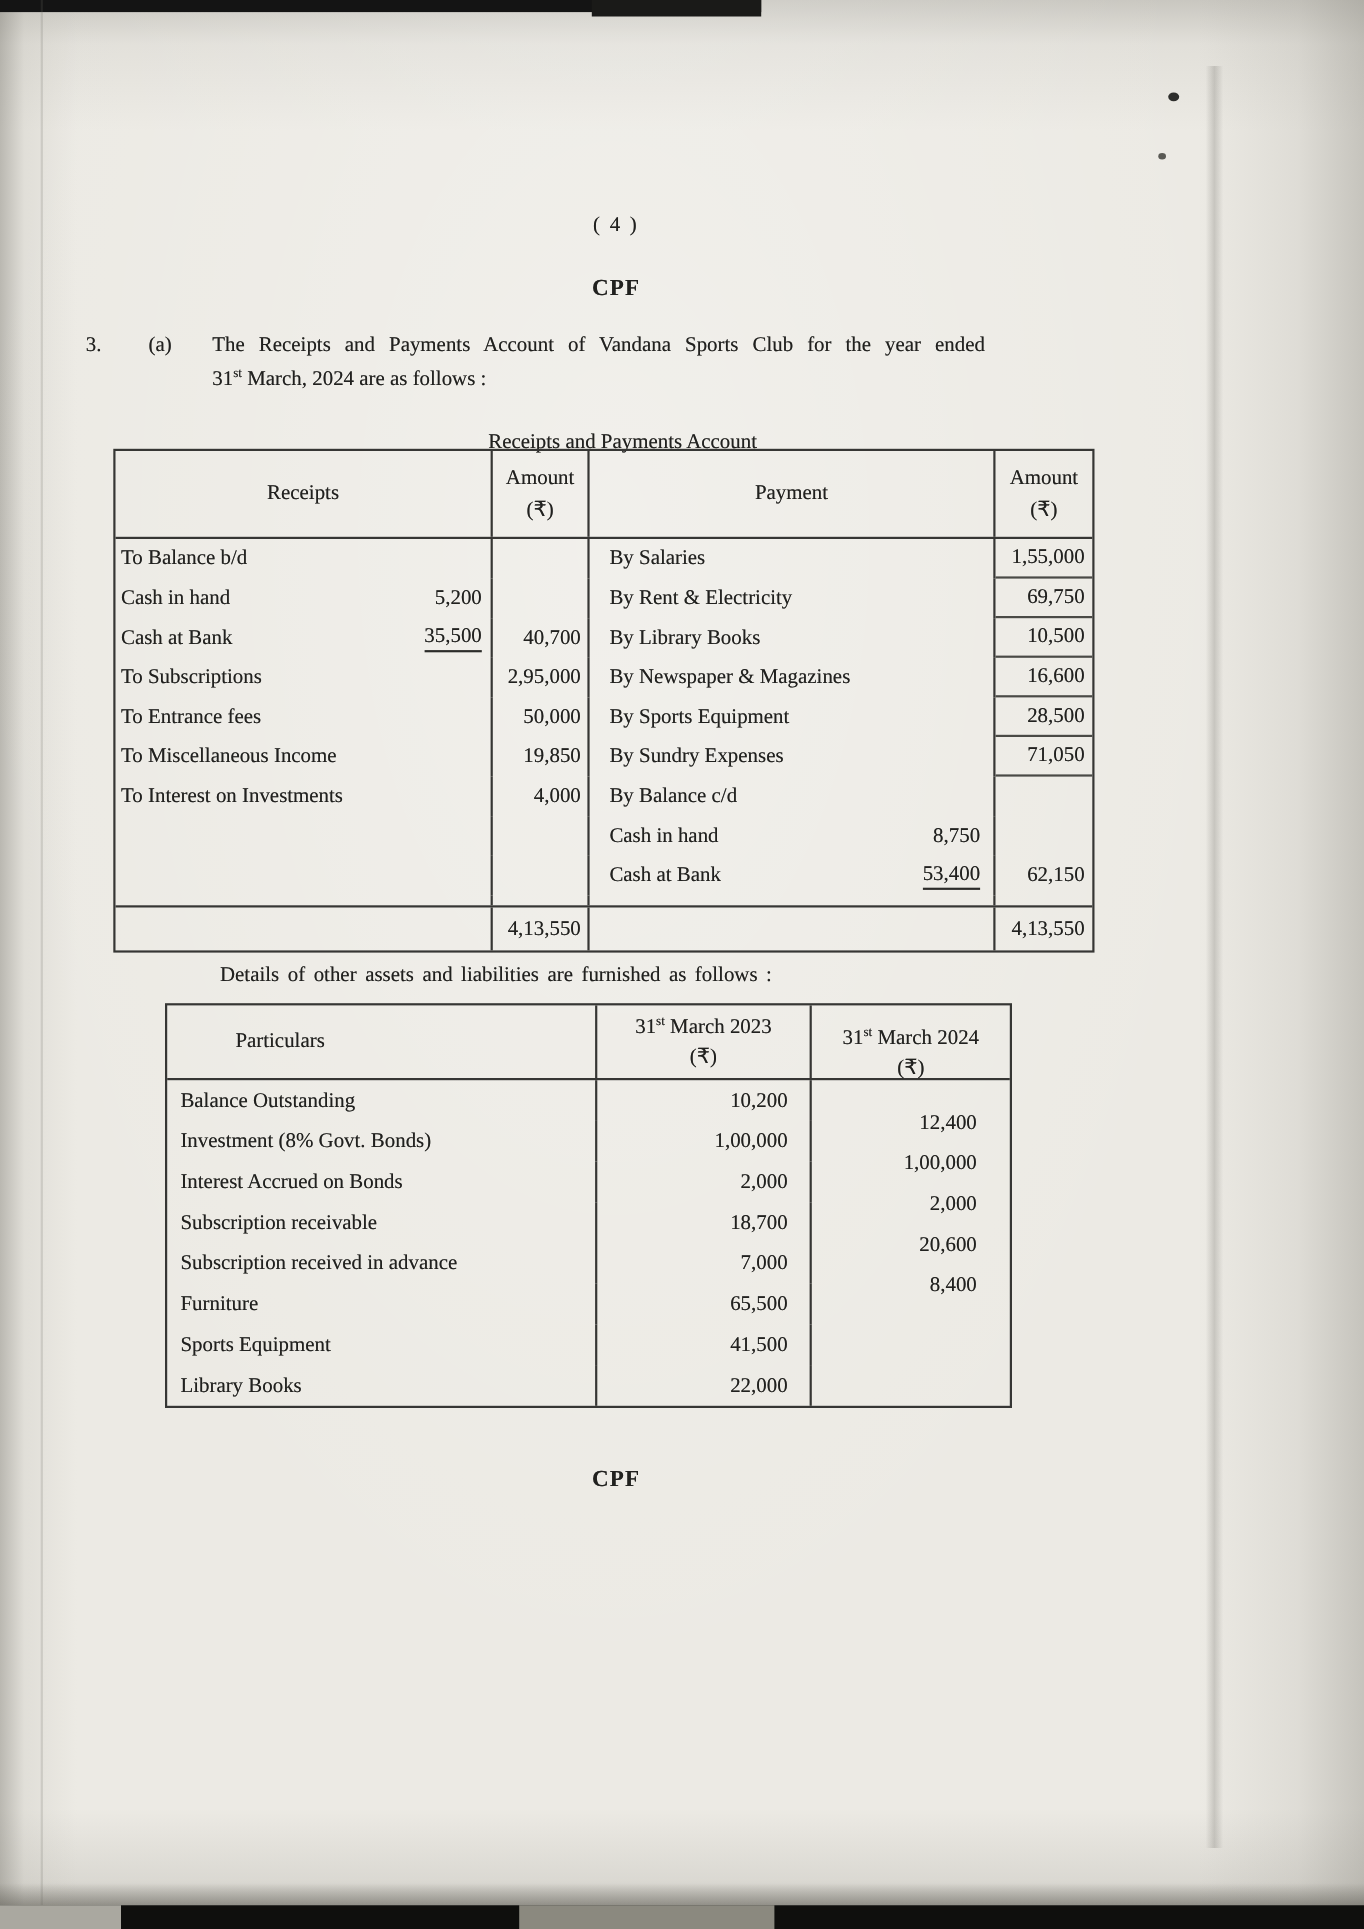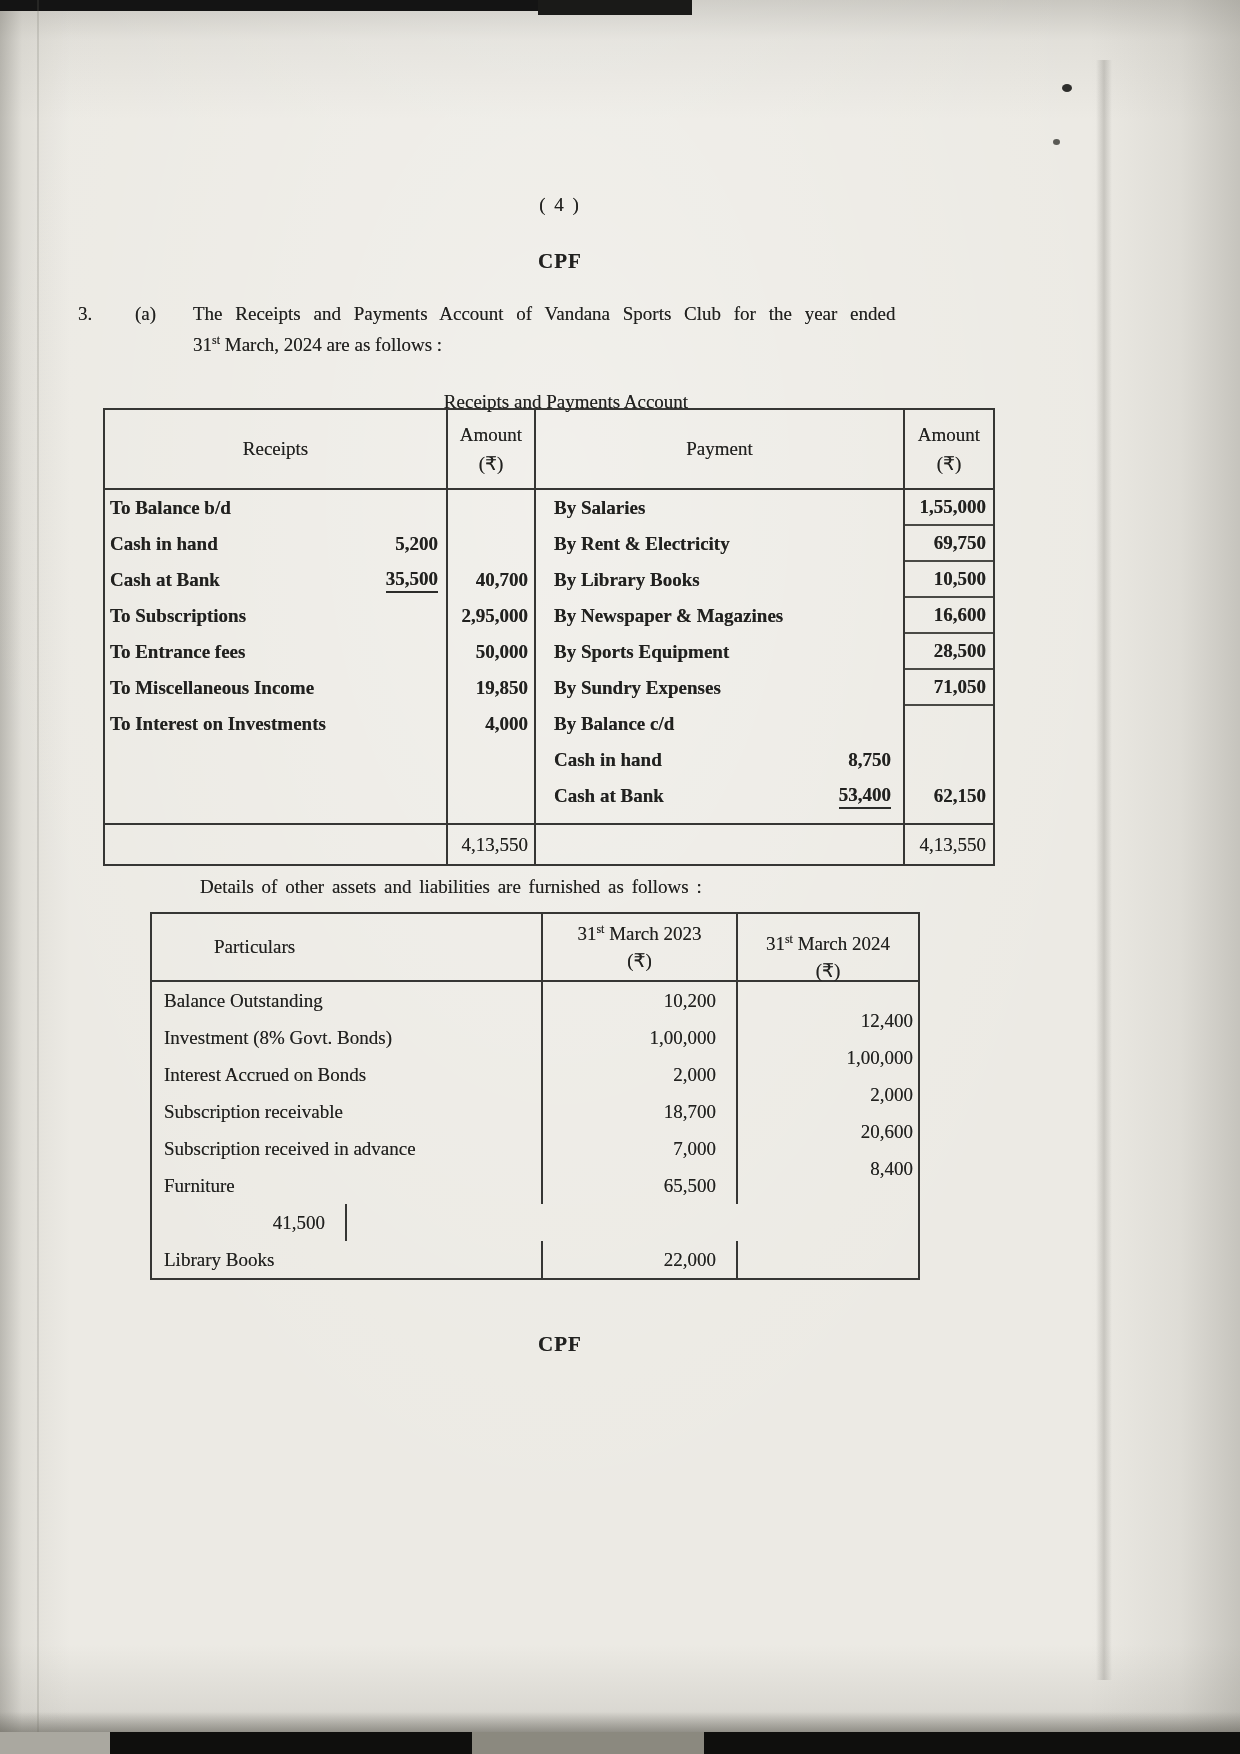--- a/index.html
+++ b/index.html
@@ -54,21 +54,21 @@
   .t1 { position:absolute; top:408px; left:103px; width:892px; border:2px solid #363634; font-size:19px; }
   .t1 .hrow { display:flex; height:80px; border-bottom:2px solid #363634; }
   .t1 .c { border-right:2px solid #363634; }
   .t1 .c:last-child { border-right:none; }
   .t1 .hc { display:flex; flex-direction:column; align-items:center; justify-content:center; gap:6px; }
   .t1 .w-rc { width:343px; }
   .t1 .w-ra { width:88px; }
   .t1 .w-pc { width:369px; }
   .t1 .w-pa { flex:1; }
   .t1 .brow { display:flex; height:36px; }
-  .t1 .brow .c { height:100%; display:flex; align-items:center;font-weight:bold; }
+  .t1 .brow .c { height:100%; display:flex; align-items:center; }
   .t1 .rc { justify-content:space-between; padding:0 8px 0 5px; }
   .t1 .ra { justify-content:flex-end; padding-right:6px; }
   .t1 .pc { justify-content:space-between; padding:0 12px 0 18px; }
   .t1 .pa { justify-content:flex-end; padding-right:7px; }
   .t1 .pa.line { border-bottom:2px solid #4a4a46; }
   .t1 .spacer { height:9px; }
   .t1 .trow { display:flex; height:41px; border-top:2px solid #363634; }
   .t1 .trow .c { height:100%; display:flex; align-items:center; }
   .u { border-bottom:2px solid #2c2c2a; padding-bottom:1px; }
   .rupee { font-family:"Liberation Serif","DejaVu Sans",serif; }
@@ -83,21 +83,21 @@
   .t2 .c:last-child { border-right:none;margin-top:20px; }
   .t2 .hc { display:flex; flex-direction:column; align-items:center; justify-content:center; gap:4px; }
   .t2 .hc.hpart { align-items:flex-start; padding-left:62px; }
   .t2 .w-p  { width:391px; }
   .t2 .w-23 { width:195px; }
   .t2 .w-24 { flex:1; }
   .t2 .brow { display:flex; height:37px; }
   .t2 .brow .c { height:100%; display:flex; align-items:center; }
   .t2 .pcell { padding-left:12px; }
   .t2 .v23 { justify-content:flex-end; padding-right:20px; }
-  .t2 .v24 { justify-content:flex-end; padding-right:5px; }
+  .t2 .v24 { justify-content:flex-end; padding-right:30px; }
 </style>
 </head>
 <body>
 
 <div class="page">
 
   <div class="strip-top"></div>
   <div class="strip-top2"></div>
   <div class="speck1"></div>
   <div class="speck2"></div>
@@ -304,20 +304,21 @@
       <div class="c pcell w-p">Subscription received in advance</div>
       <div class="c v23 w-23">7,000</div>
       <div class="c v24 w-24">8,400</div>
     </div>
     <div class="brow">
       <div class="c pcell w-p">Furniture</div>
       <div class="c v23 w-23">65,500</div>
       <div class="c v24 w-24"></div>
     </div>
     <div class="brow">
+      <div class="c pcell w-p">Sports Equipment</div>
       <div class="c v23 w-23">41,500</div>
       <div class="c v24 w-24"></div>
     </div>
     <div class="brow">
       <div class="c pcell w-p">Library Books</div>
       <div class="c v23 w-23">22,000</div>
       <div class="c v24 w-24"></div>
     </div>
   </div>
 

